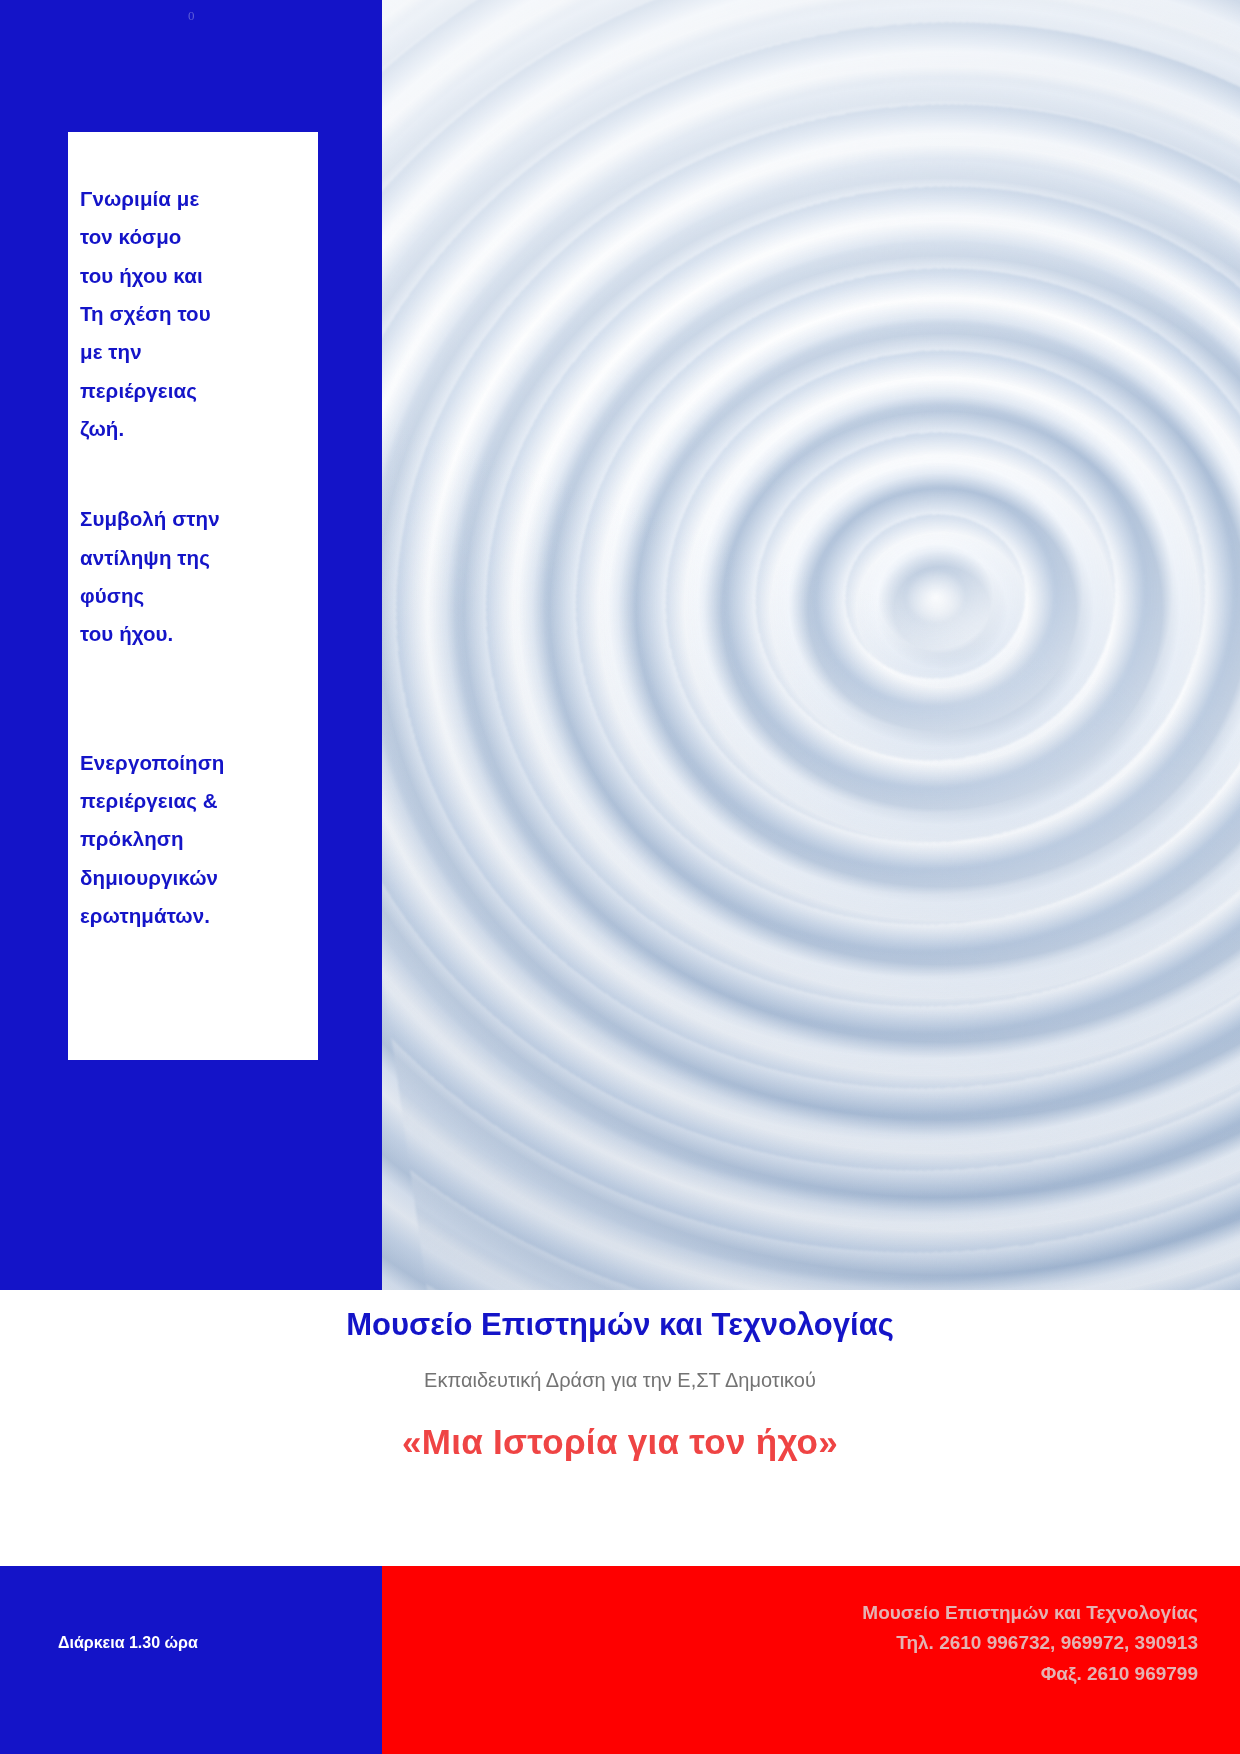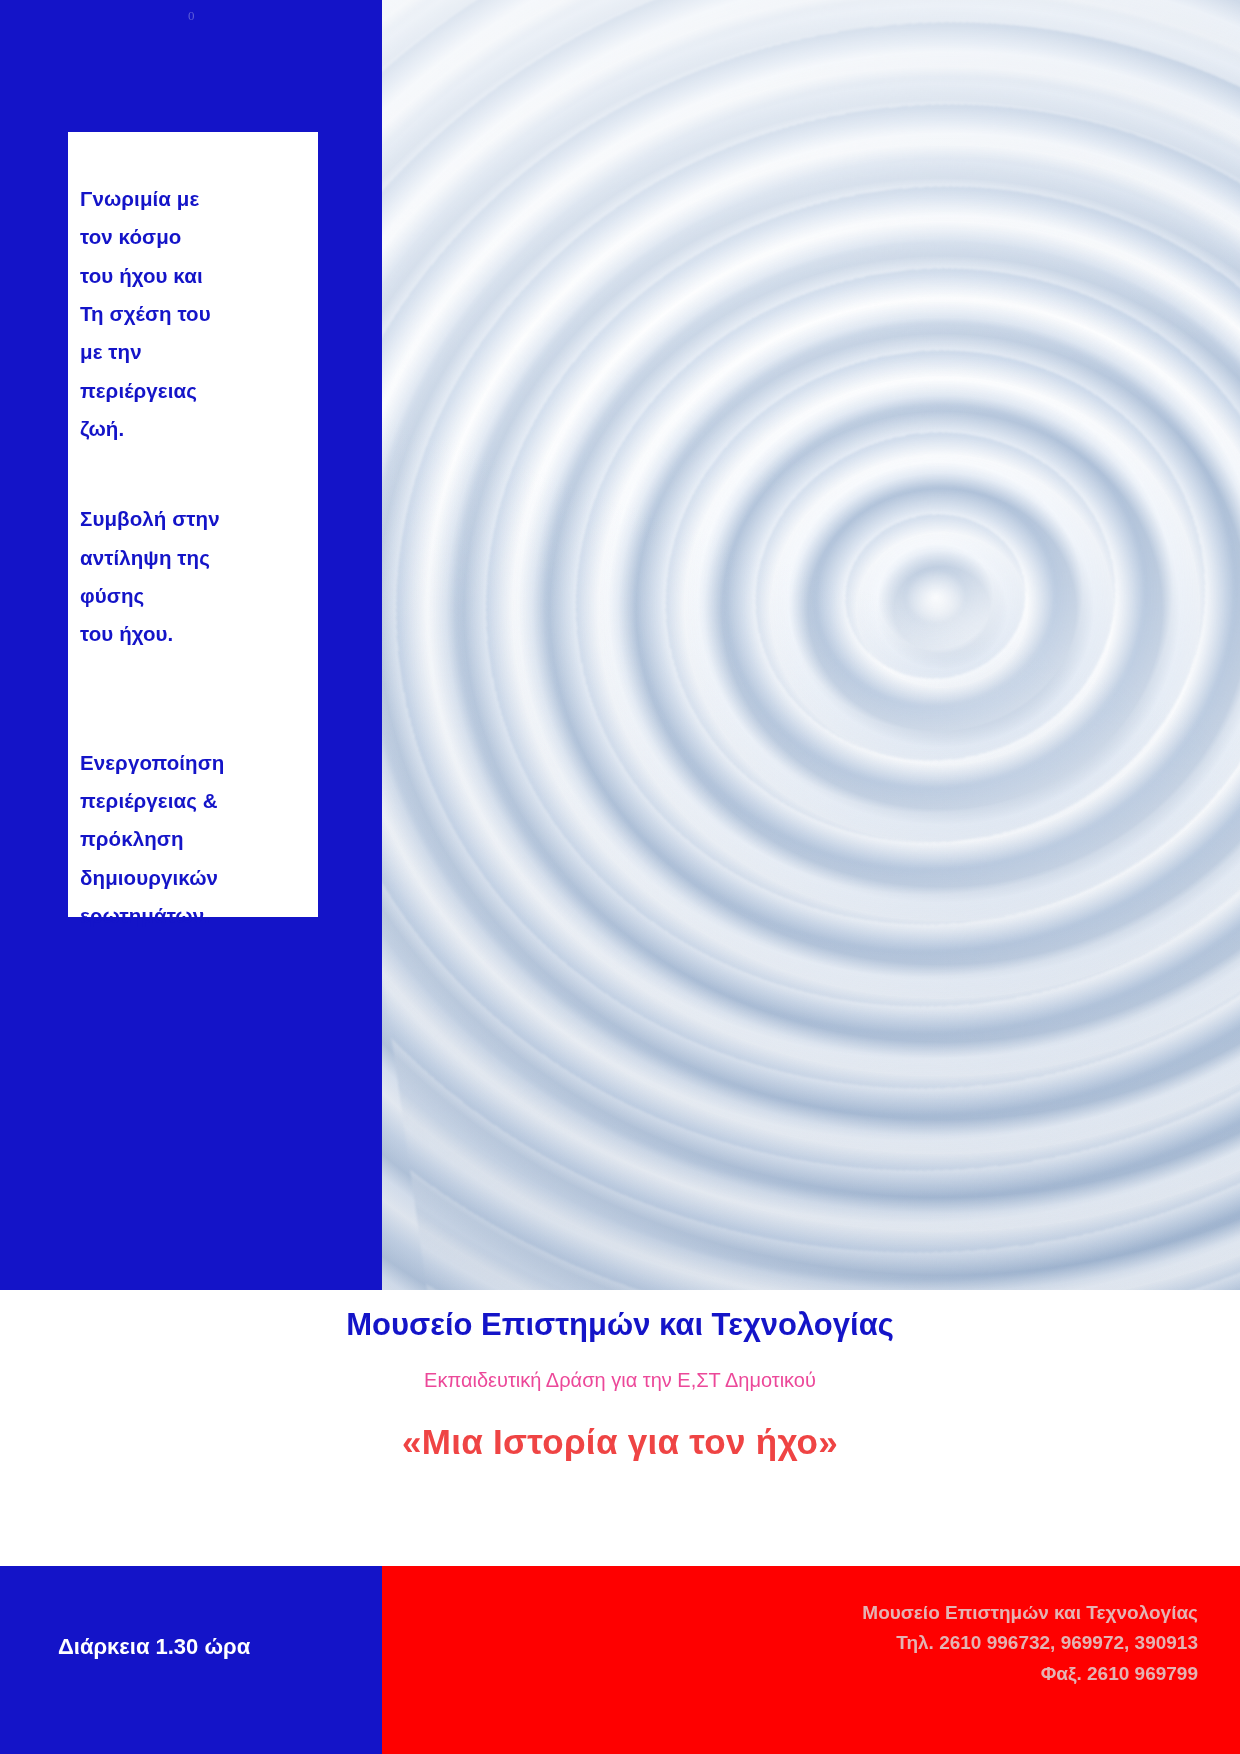--- a/index.html
+++ b/index.html
@@ -75,21 +75,21 @@
     font-size: 13px;
     color: #5d5dd8;
     font-family: "Liberation Serif", serif;
   }
 
   
   #info-box {
     position: absolute;
     left: 68px; top: 132px;
     width: 250px;
-    height: 785px;
+    height: 928px;
     background: #ffffff;
     box-sizing: border-box;
     padding: 48px 18px 8px 12px;
   }
   #info-box p {
     margin: 0;
     color: #1414c8;
     font-weight: bold;
     font-size: 20.5px;
     line-height: 1.87;
@@ -109,21 +109,21 @@
   }
   #museum-title {
     color: #1414c8;
     font-weight: bold;
     font-size: 31px;
     line-height: 1.38;
     margin: 0;
     padding-top: 14px;
   }
   #subtitle {
-    color: #ec4899;
+    color: #737373;
     font-size: 20px;
     margin: 0;
     padding-top: 22px;
     font-weight: normal;
   }
   #main-title {
     color: #ef4444;
     font-weight: bold;
     font-size: 35px;
     margin: 0;
@@ -148,21 +148,21 @@
     position: absolute;
     left: 382px; top: 0;
     width: 858px; height: 188px;
     background: #fe0000;
   }
   #duration {
     position: absolute;
     left: 58px; top: 68px;
     color: #ffffff;
     font-weight: bold;
-    font-size: 22px;
+    font-size: 16px;
     white-space: nowrap;
   }
   #contact {
     position: absolute;
     right: 42px; top: 32px;
     text-align: right;
     color: #e4b3b3;
     font-weight: bold;
     font-size: 19px;
     line-height: 1.6;

